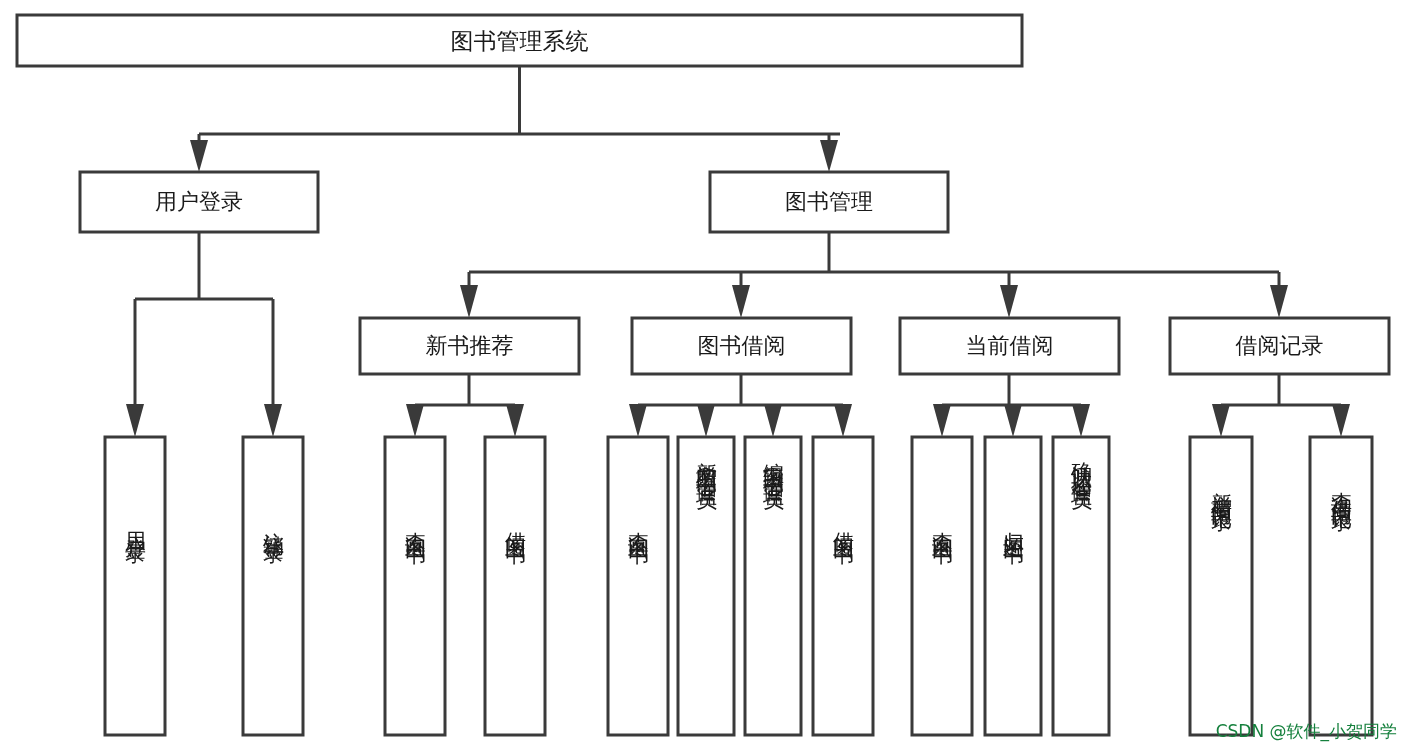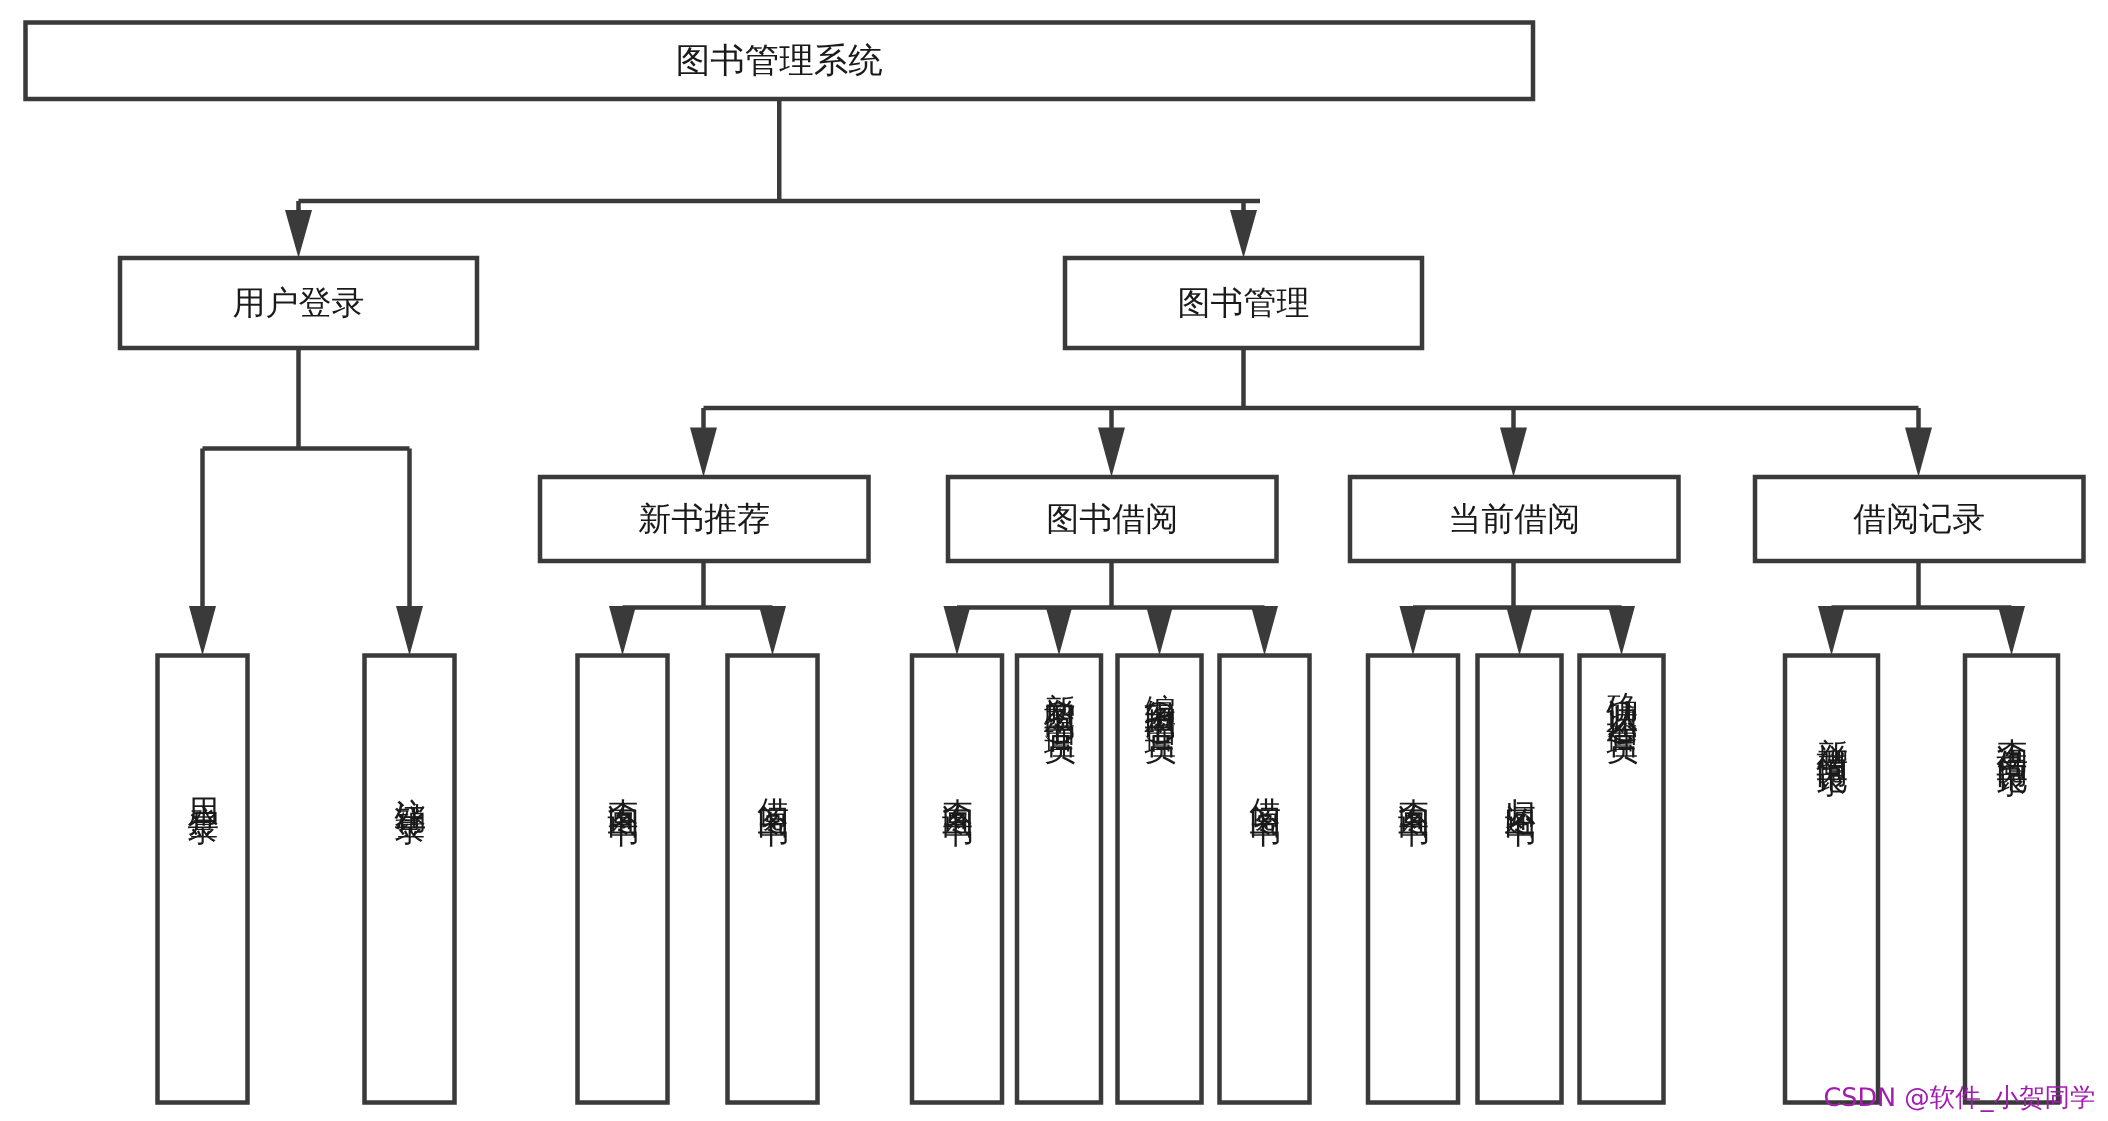--- a/index.html
+++ b/index.html
@@ -73,21 +73,21 @@
     letter-spacing: 4px;
     color: #1a1a1a;
     white-space: nowrap;
   }
   #watermark {
     position: absolute;
     right: 8px;
     bottom: 4px;
     font-family: "DejaVu Sans", "Liberation Sans", sans-serif;
     font-size: 17px;
-    color: #a21caf;
+    color: #15803d;
     white-space: nowrap;
     pointer-events: none;
   }
 </style>
 </head>
 <body>
 
 <div id="diagram-root">
 
   <svg id="chart-svg" viewBox="0 0 1405 747">

